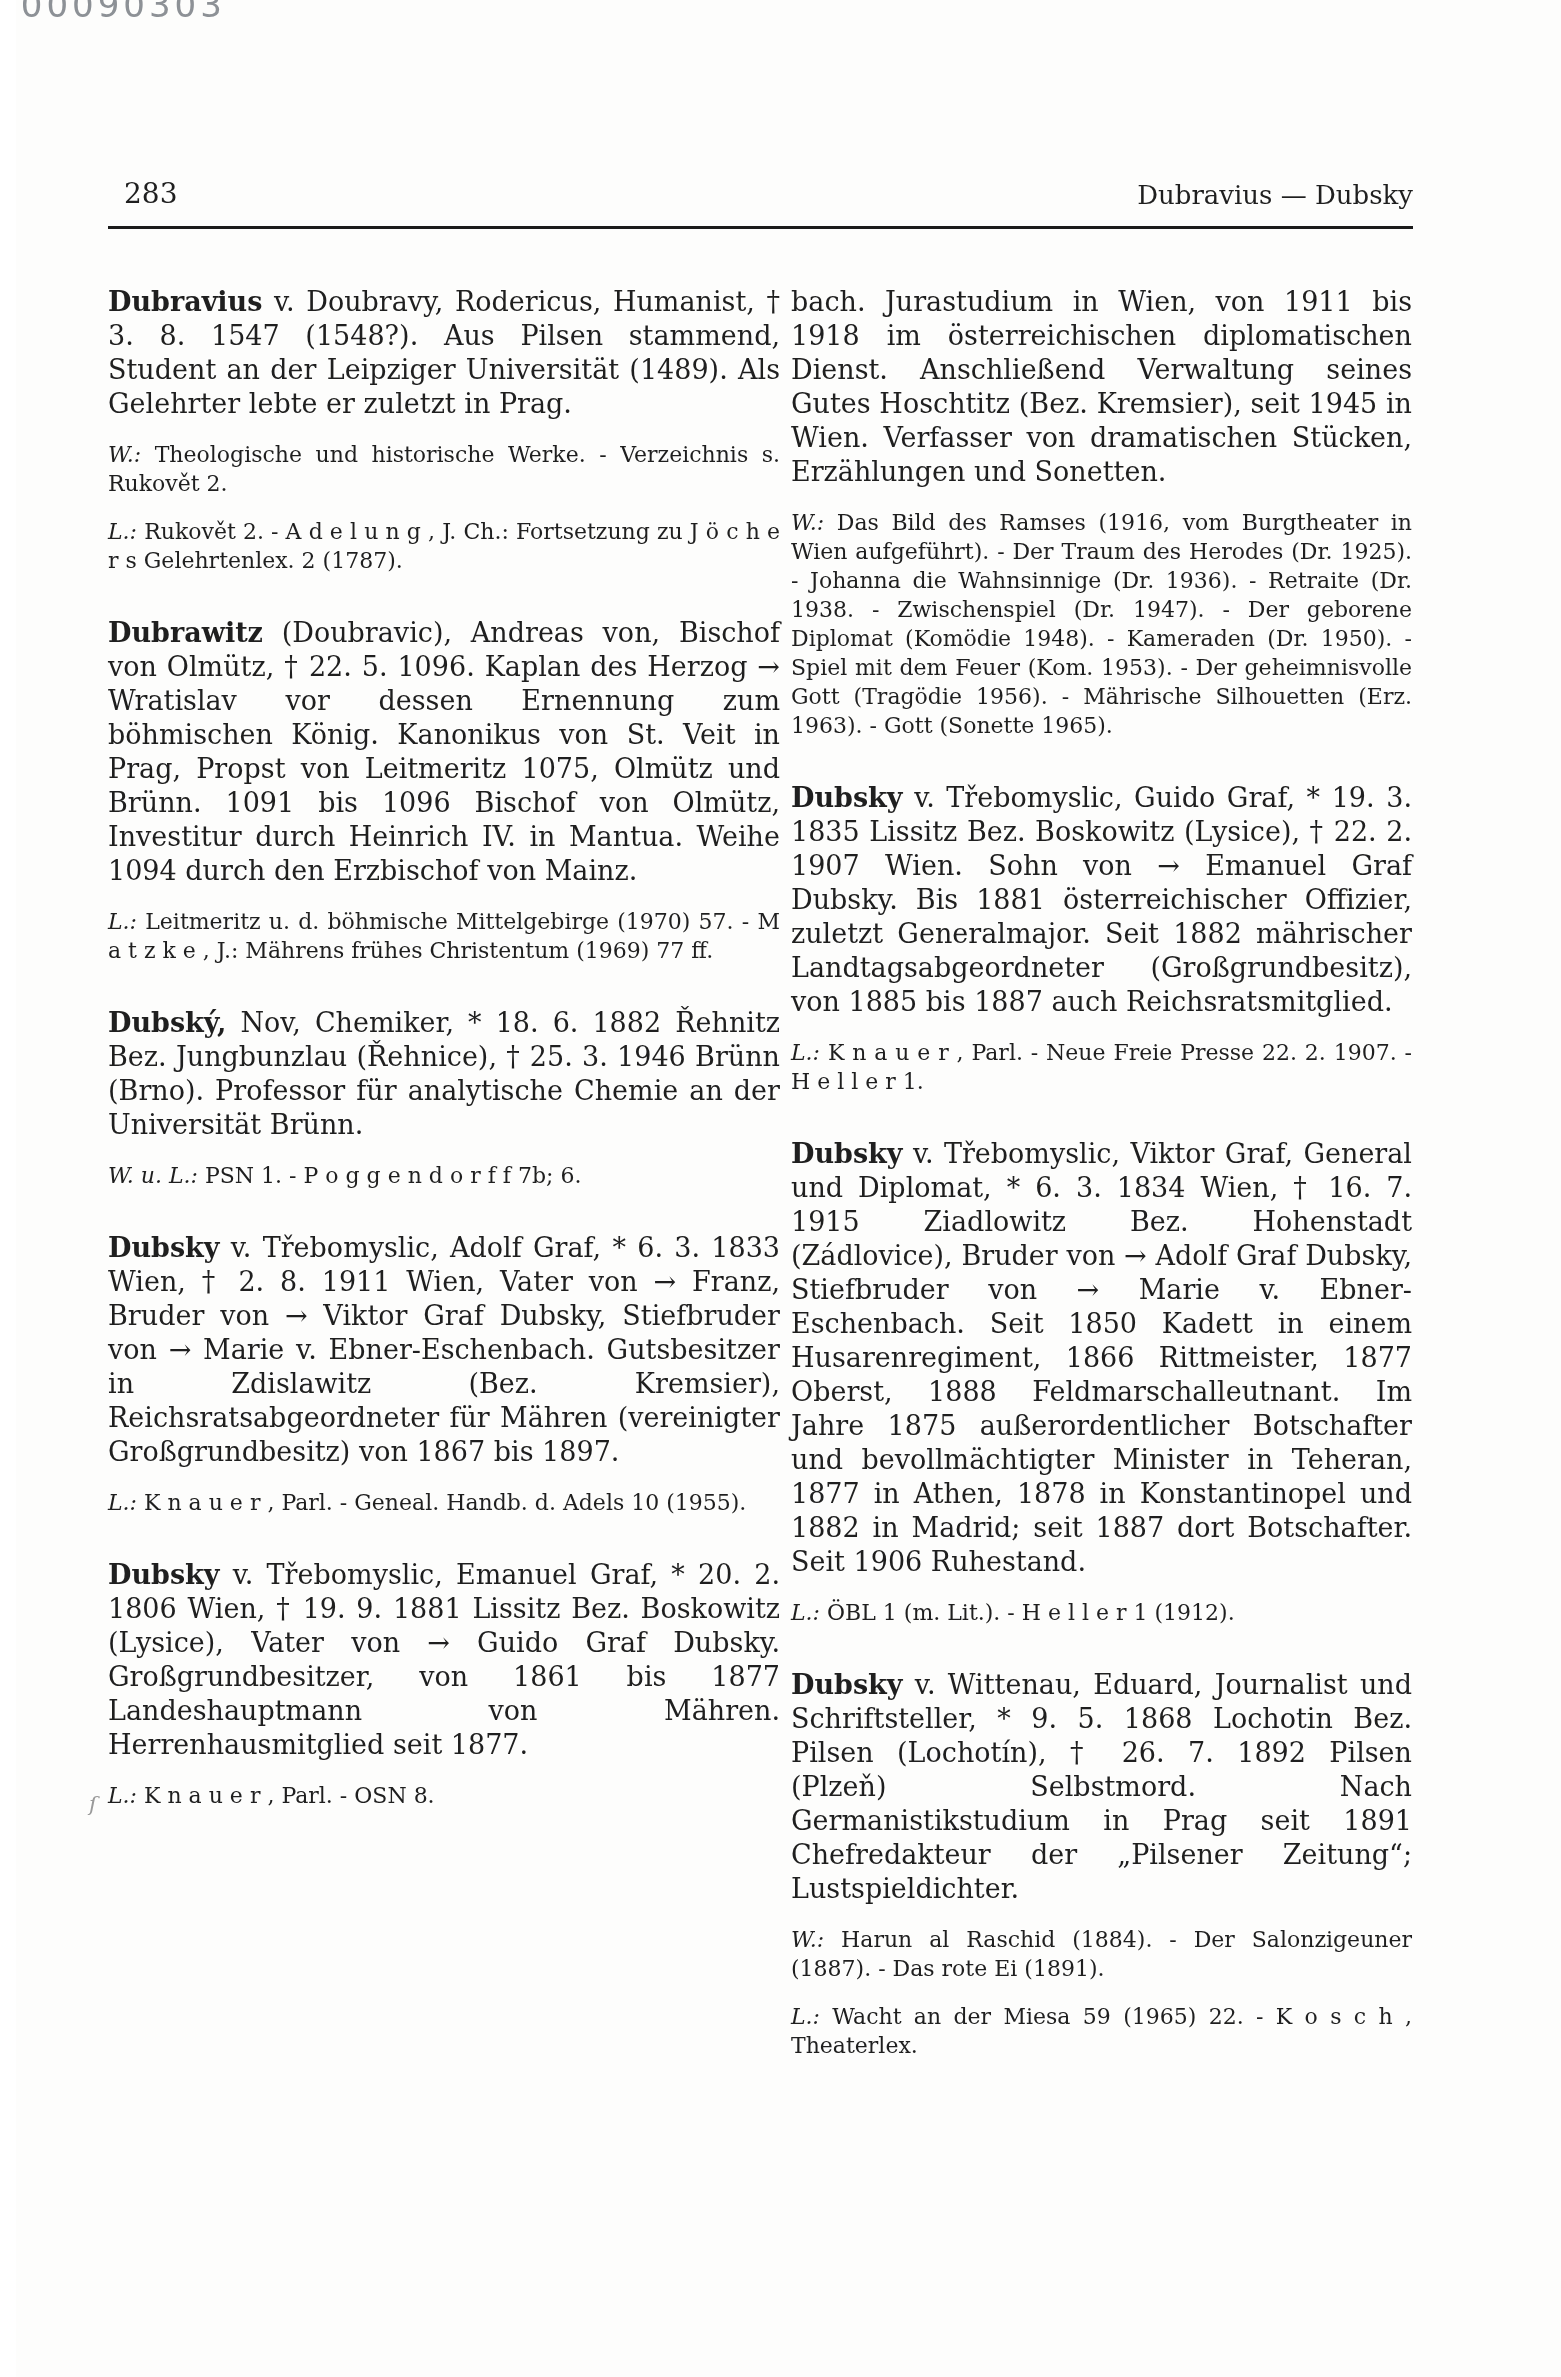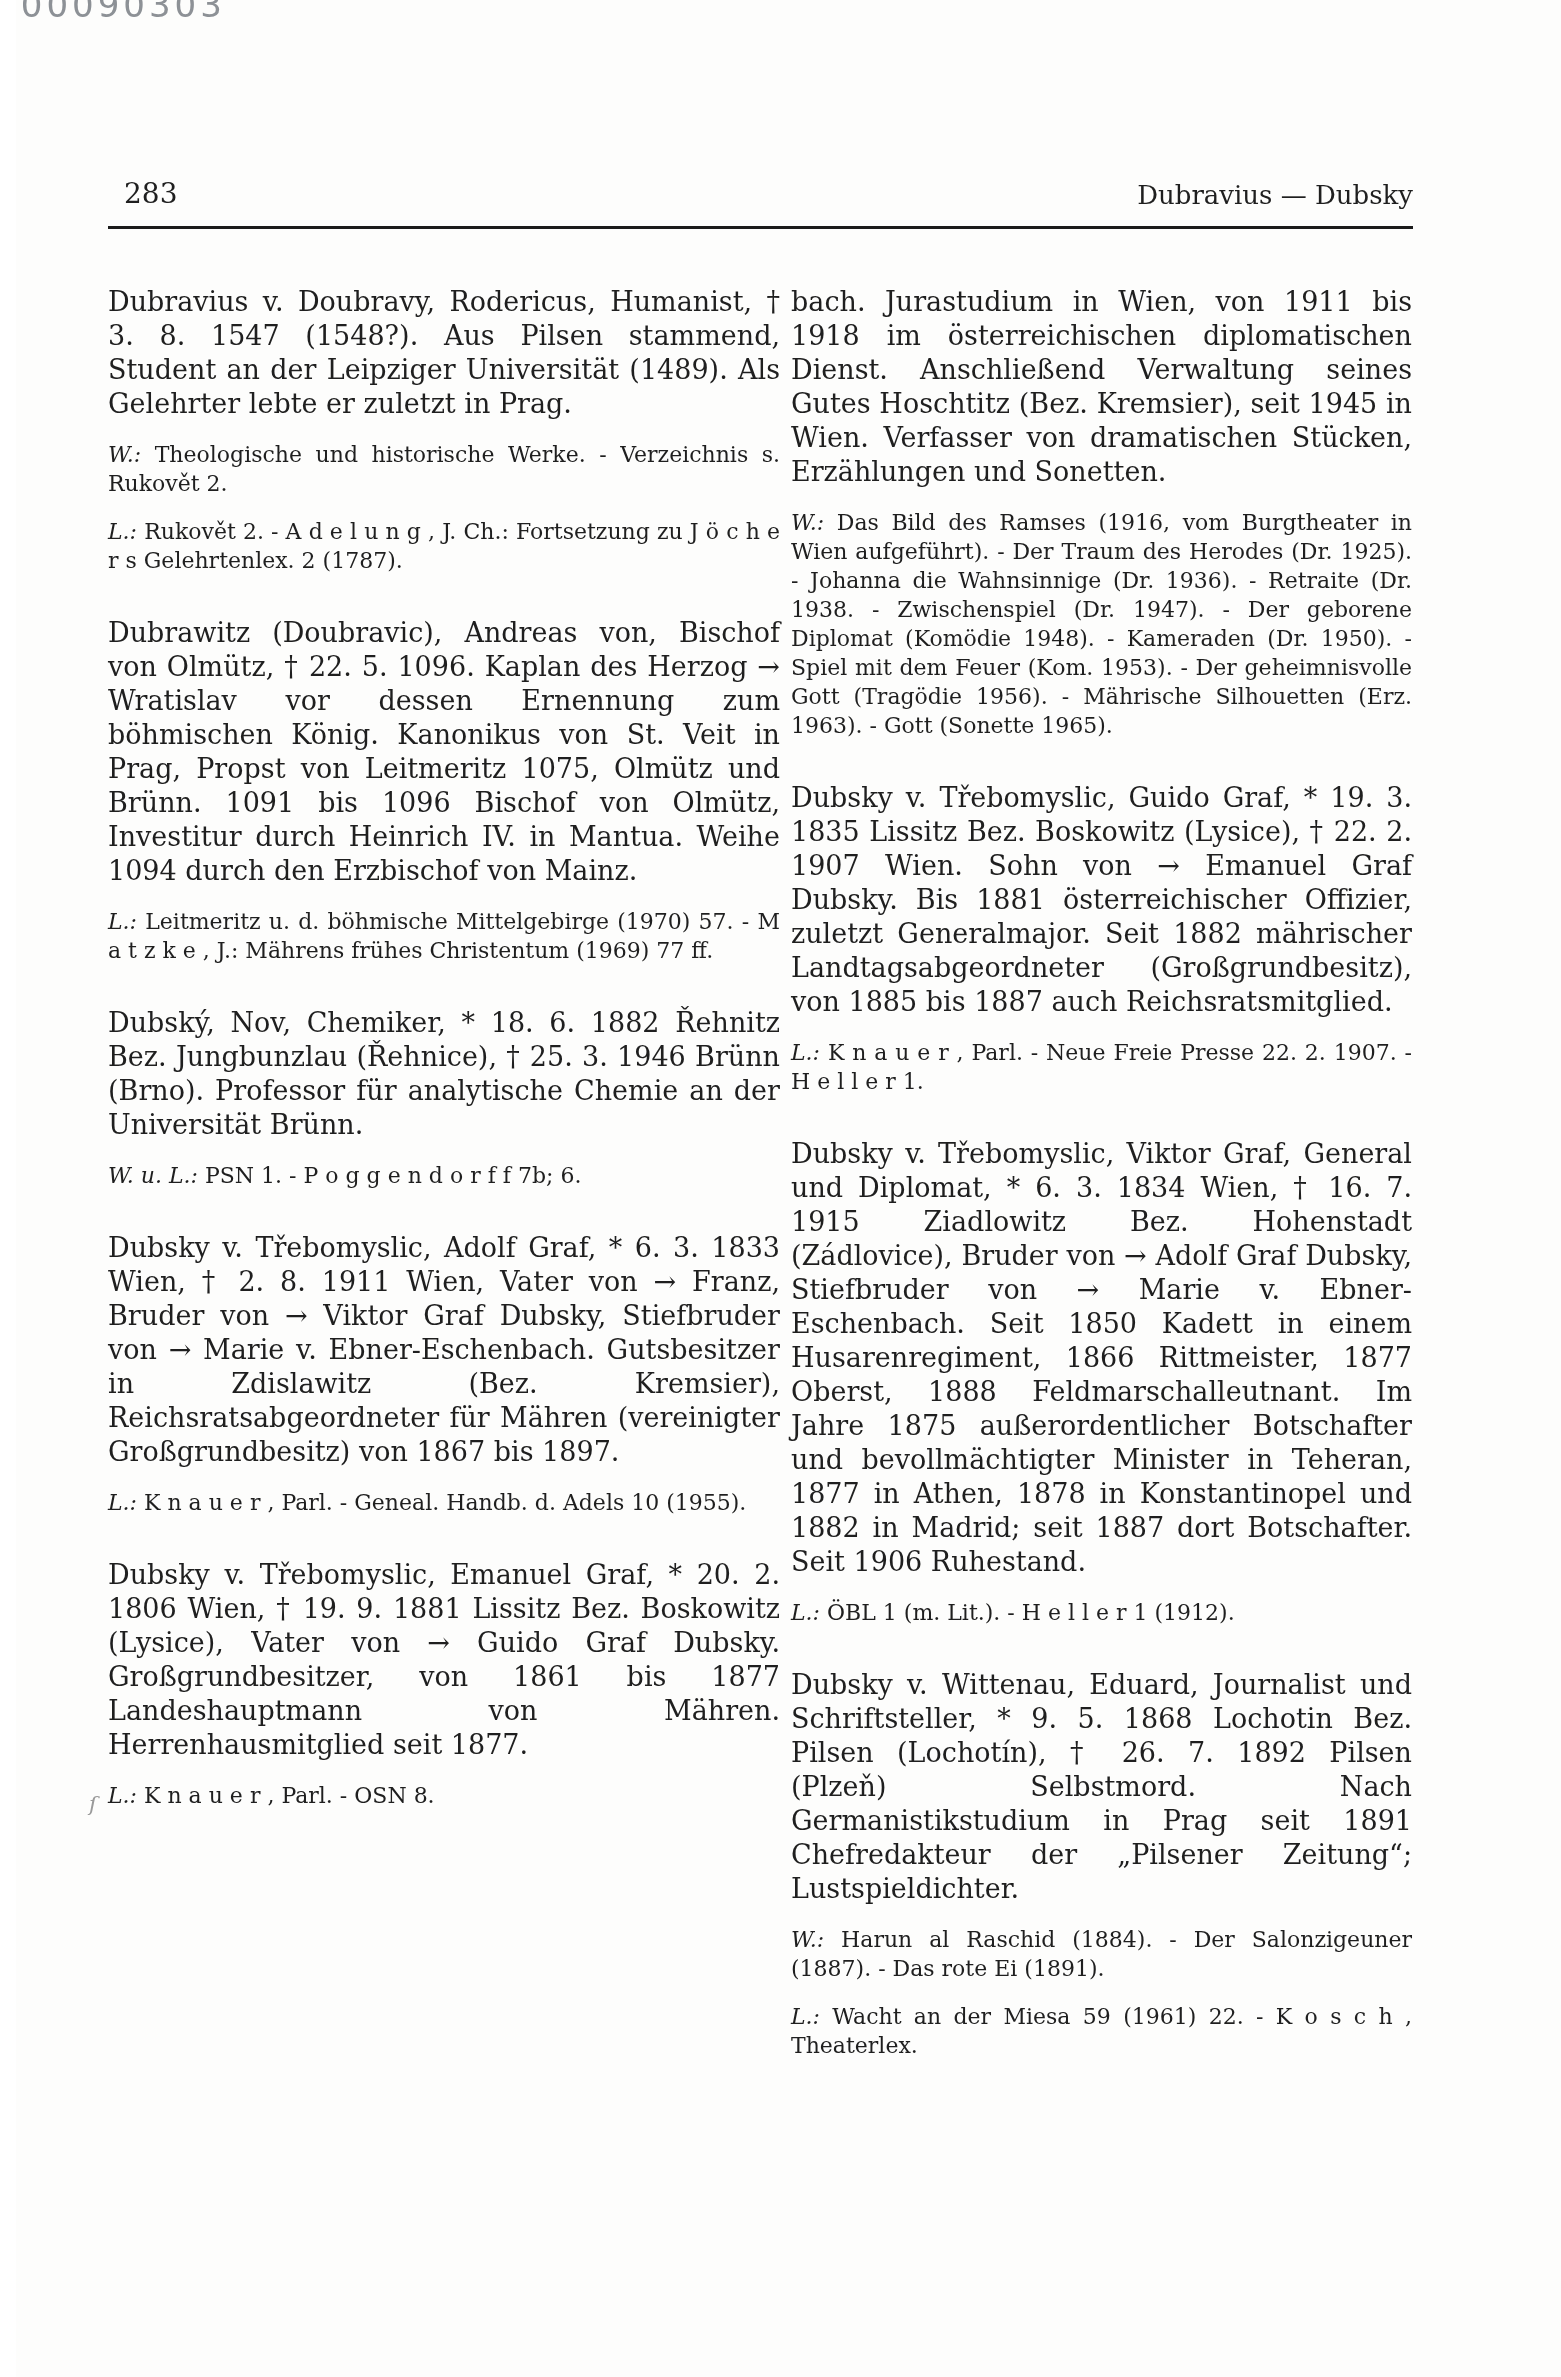--- a/index.html
+++ b/index.html
@@ -59,21 +59,21 @@
     font-size:27px;
     line-height:34px;
     margin-top:41px !important;
   }
   .biblio{
     font-size:22px;
     line-height:29px;
     margin-top:19px !important;
   }
   .column p:first-child{ margin-top:0 !important; }
-  .entry b{ font-weight:normal; }
+  .entry b{ font-weight:bold; }
   .biblio i{ font-style:italic; }
   .stray-mark{
     position:absolute;
     left:73px;
     top:1792px;
     font-size:21px;
     color:#9a9a9a;
     font-style:italic;
   }
 </style>
@@ -100,17 +100,17 @@
     </div>
   <div class="column column-right" id="col-right">
       <p class="entry"><span>bach. Jurastudium in Wien, von 1911 bis 1918 im österreichischen diplomatischen Dienst. Anschließend Verwaltung seines Gutes Hoschtitz (Bez. Kremsier), seit 1945 in Wien. Verfasser von dramatischen Stücken, Erzählungen und Sonetten.</span></p>
       <p class="biblio"><i>W.:</i><span> Das Bild des Ramses (1916, vom Burgtheater in Wien aufgeführt). - Der Traum des Herodes (Dr. 1925). - Johanna die Wahnsinnige (Dr. 1936). - Retraite (Dr. 1938. - Zwischenspiel (Dr. 1947). - Der geborene Diplomat (Komödie 1948). - Kameraden (Dr. 1950). - Spiel mit dem Feuer (Kom. 1953). - Der geheimnisvolle Gott (Tragödie 1956). - Mährische Silhouetten (Erz. 1963). - Gott (Sonette 1965).</span></p>
       <p class="entry"><b>Dubsky</b><span> v. Třebomyslic, Guido Graf, * 19. 3. 1835 Lissitz Bez. Boskowitz (Lysice), † 22. 2. 1907 Wien. Sohn von → Emanuel Graf Dubsky. Bis 1881 österreichischer Offizier, zuletzt Generalmajor. Seit 1882 mährischer Landtagsabgeordneter (Großgrundbesitz), von 1885 bis 1887 auch Reichsratsmitglied.</span></p>
       <p class="biblio"><i>L.:</i><span> K n a u e r ,  Parl. - Neue Freie Presse 22. 2. 1907. - H e l l e r  1.</span></p>
       <p class="entry"><b>Dubsky</b><span> v. Třebomyslic, Viktor Graf, General und Diplomat, * 6. 3. 1834 Wien, † 16. 7. 1915 Ziadlowitz Bez. Hohenstadt (Zádlovice), Bruder von → Adolf Graf Dubsky, Stiefbruder von → Marie v. Ebner-Eschenbach. Seit 1850 Kadett in einem Husarenregiment, 1866 Rittmeister, 1877 Oberst, 1888 Feldmarschalleutnant. Im Jahre 1875 außerordentlicher Botschafter und bevollmächtigter Minister in Teheran, 1877 in Athen, 1878 in Konstantinopel und 1882 in Madrid; seit 1887 dort Botschafter. Seit 1906 Ruhestand.</span></p>
       <p class="biblio"><i>L.:</i><span> ÖBL 1 (m. Lit.). - H e l l e r  1 (1912).</span></p>
       <p class="entry"><b>Dubsky</b><span> v. Wittenau, Eduard, Journalist und Schriftsteller, * 9. 5. 1868 Lochotin Bez. Pilsen (Lochotín), † 26. 7. 1892 Pilsen (Plzeň) Selbstmord. Nach Germanistikstudium in Prag seit 1891 Chefredakteur der „Pilsener Zeitung“; Lustspieldichter.</span></p>
       <p class="biblio"><i>W.:</i><span> Harun al Raschid (1884). - Der Salonzigeuner (1887). - Das rote Ei (1891).</span></p>
-      <p class="biblio"><i>L.:</i><span> Wacht an der Miesa 59 (1961) 22. - K o s c h ,  Theaterlex.</span></p>
+      <p class="biblio"><i>L.:</i><span> Wacht an der Miesa 59 (1965) 22. - K o s c h ,  Theaterlex.</span></p>
     </div>
   <div class="stray-mark">ſ</div>
 </div>
 
 
 </body></html>

